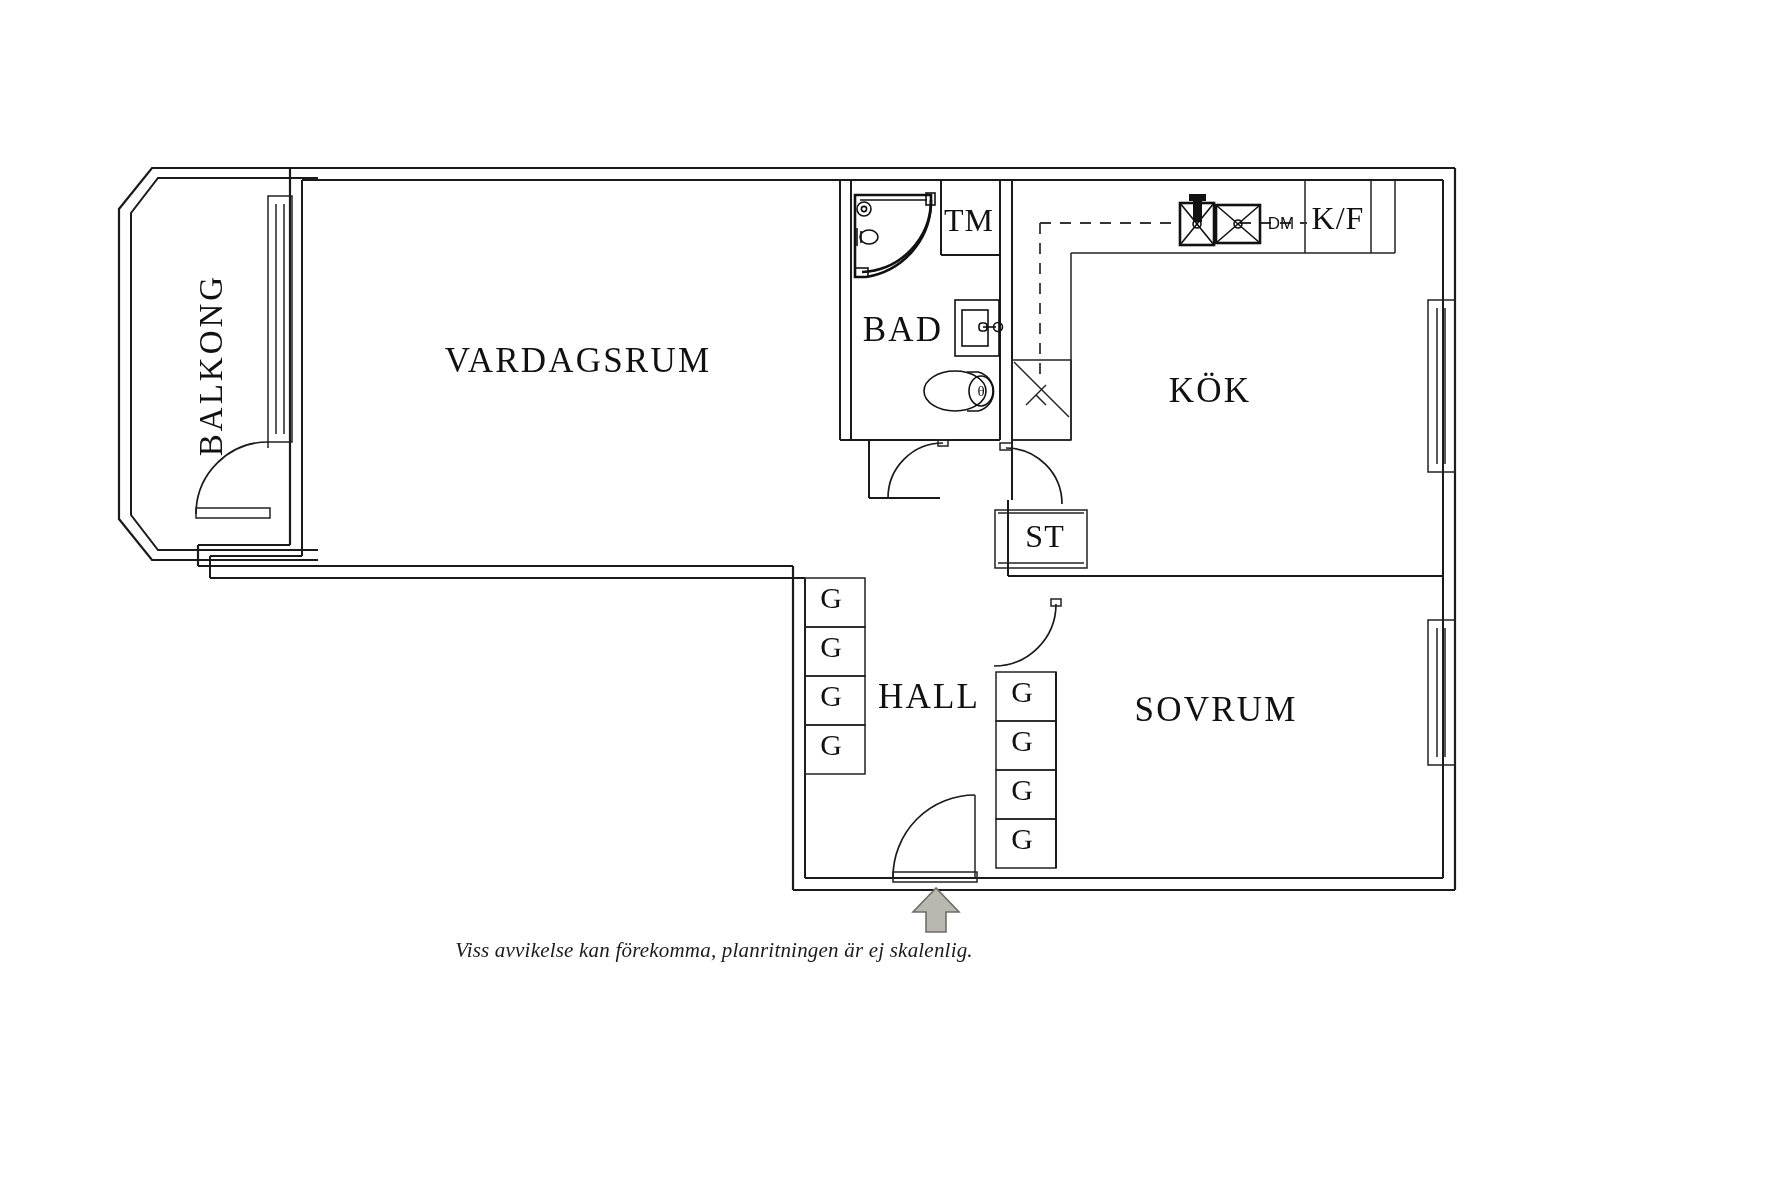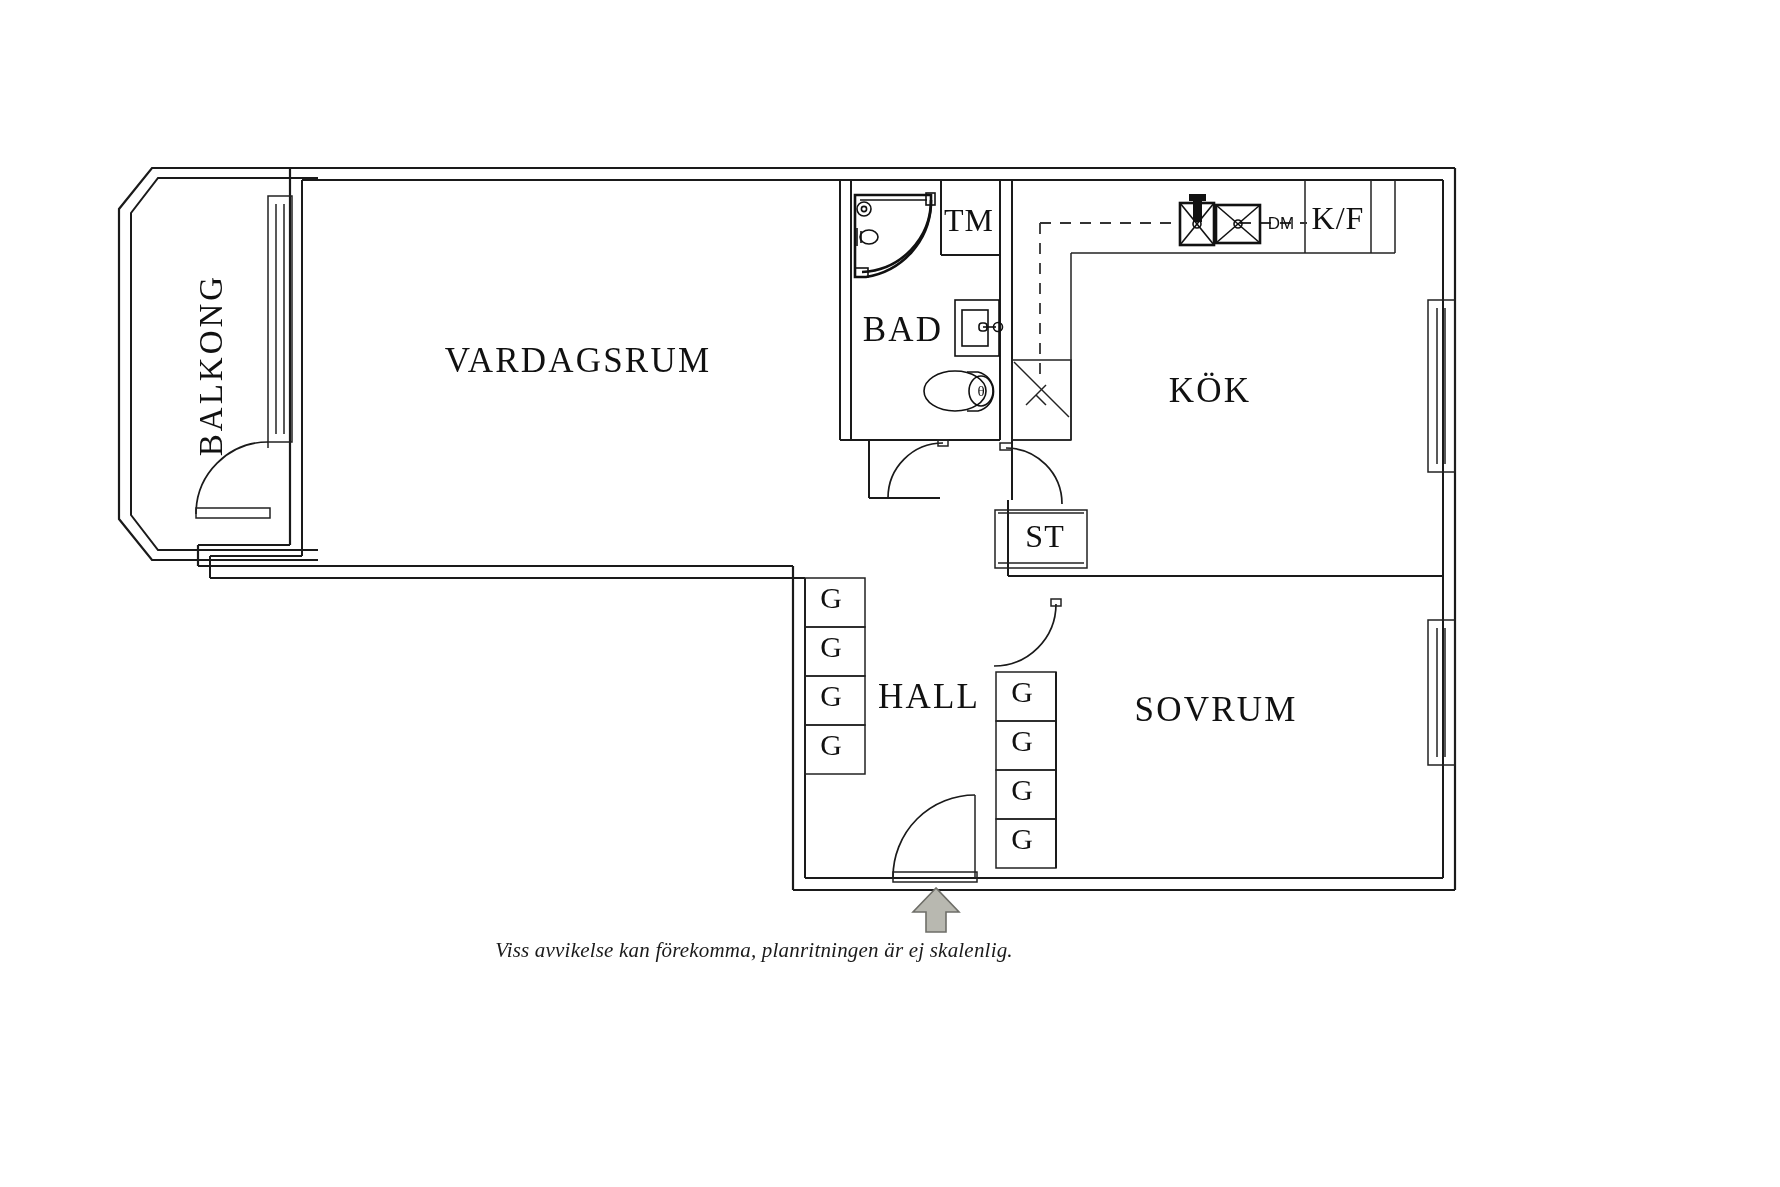--- a/index.html
+++ b/index.html
@@ -99,21 +99,20 @@
     position: absolute;
     left: 0;
     width: 1428px;
     top: 938px;
     text-align: center;
     font-family: "Liberation Serif", serif;
     font-style: italic;
     font-size: 21px;
     color: #1a1a1a;
     letter-spacing: 0.2px;
-    padding-left: 40px;
   }
   .arrow-shape {
     fill: #b8b8b0;
     stroke: #6e6e68;
     stroke-width: 1.6;
     stroke-linejoin: miter;
   }
 </style>
 </head>
 <body>

